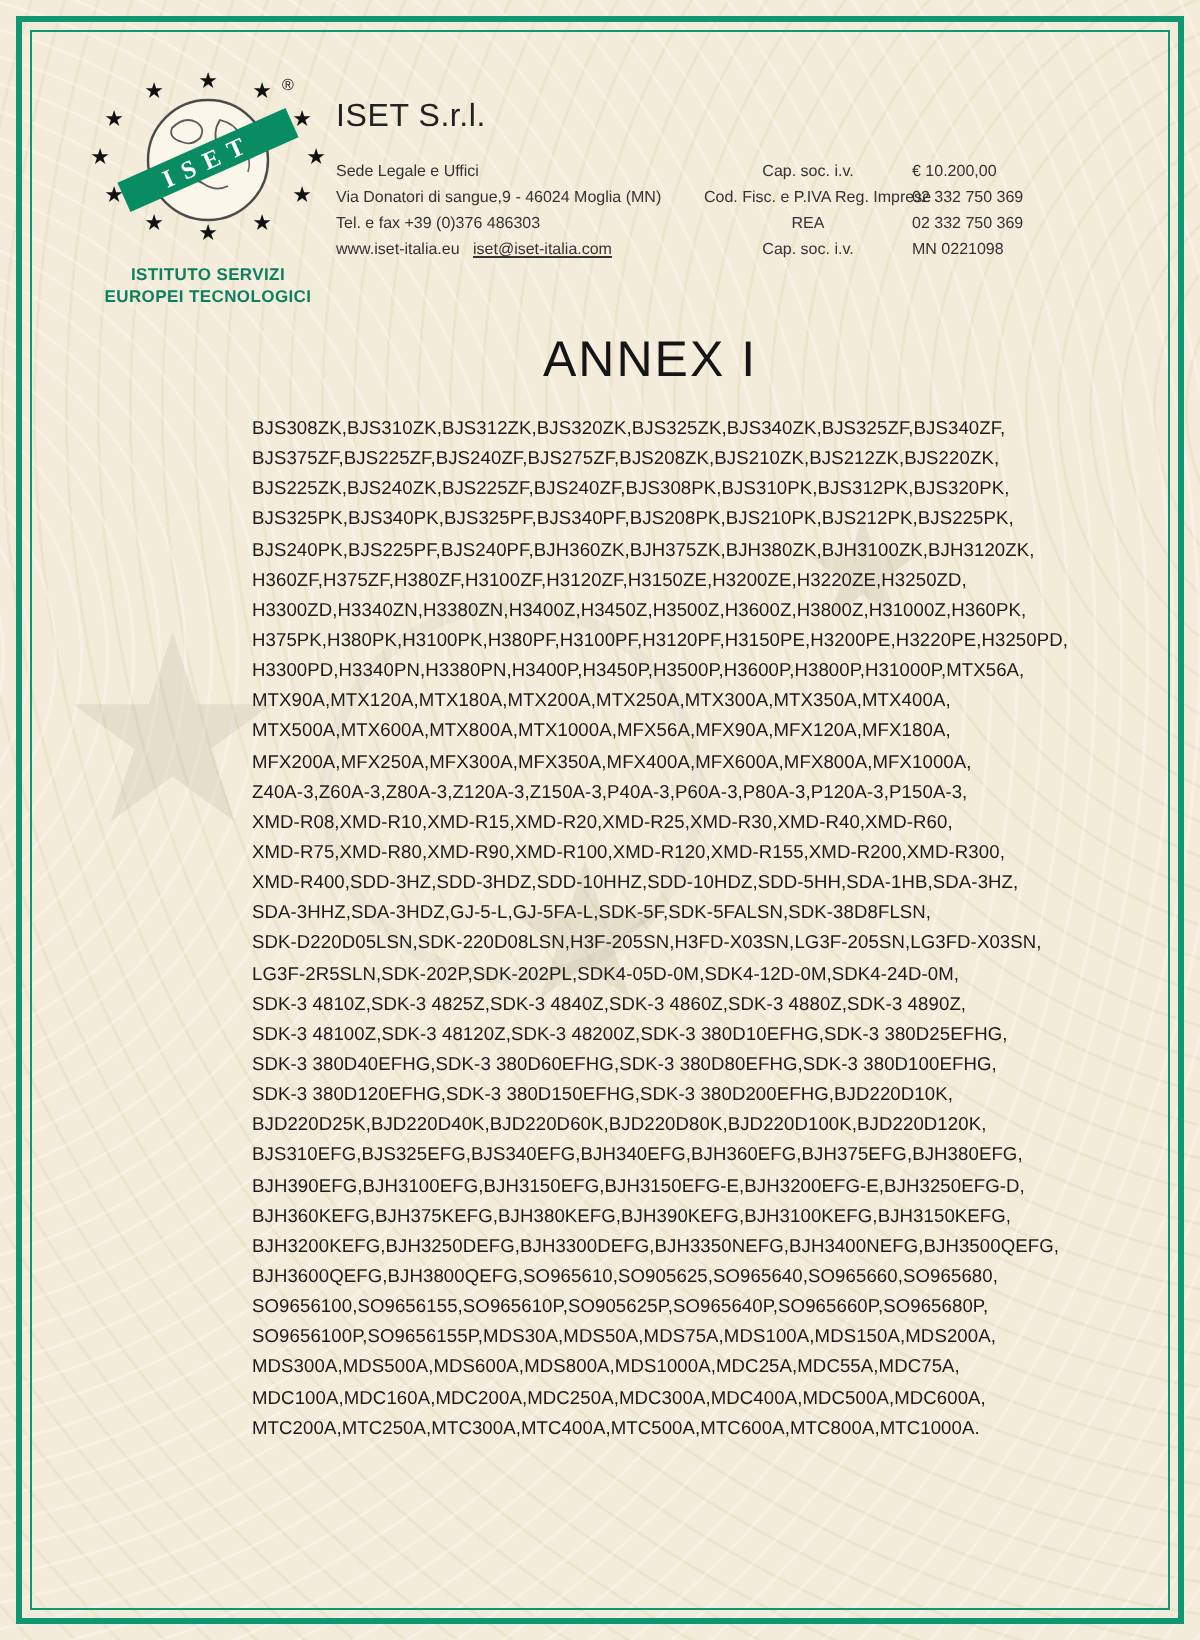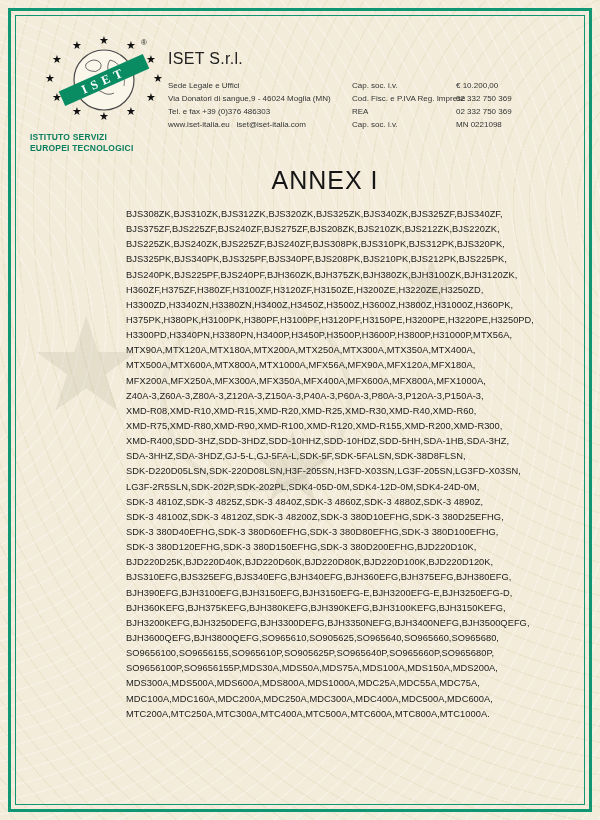--- a/index.html
+++ b/index.html
@@ -20,31 +20,31 @@
   }
   .frame-inner{
     position:absolute;inset:15px;border:1px solid #0f9673;pointer-events:none;
   }
   
   .wm{position:absolute;color:rgba(104,96,78,0.10);font-family:"DejaVu Sans",sans-serif;pointer-events:none;line-height:1;}
   .wm-circle{position:absolute;width:180px;height:180px;border:6px solid rgba(104,96,78,0.06);border-radius:50%;pointer-events:none;}
   
   .logo{position:absolute;left:38px;top:30px;width:132px;text-align:center;}
   .org-name{
-    position:absolute;left:30px;top:132px;width:148px;text-align:left;
+    position:absolute;left:30px;top:132px;width:148px;text-align:center;
     color:#0b7f5f;font-weight:bold;font-size:8.5px;line-height:10.5px;letter-spacing:0.2px;
   }
   
   .company-name{position:absolute;left:168px;top:50px;font-size:16px;color:#222;letter-spacing:0.3px;}
   .addr{position:absolute;left:168px;top:79px;font-size:8px;color:#333;}
   .addr .row{height:13px;line-height:13px;white-space:nowrap;}
-  .email-link{color:#333;}
+  .email-link{text-decoration:underline;color:#333;}
   .registry{position:absolute;left:352px;top:79px;font-size:8px;color:#333;width:220px;}
   .registry .row{height:13px;line-height:13px;display:flex;}
-  .registry .lab{width:104px;white-space:nowrap;}
+  .registry .lab{width:104px;white-space:nowrap;text-align:center;}
   .registry .val{white-space:nowrap;}
   
   .annex-title{
     position:absolute;left:125px;top:166px;width:400px;text-align:center;
     font-family:Liberation Sans, sans-serif;font-size:25px;color:#151515;letter-spacing:1px;
   }
   
   .codes{
     position:absolute;left:126px;top:207px;width:404px;
     font-family:Liberation Sans, sans-serif;font-size:9.3px;color:#1b1b1b;

